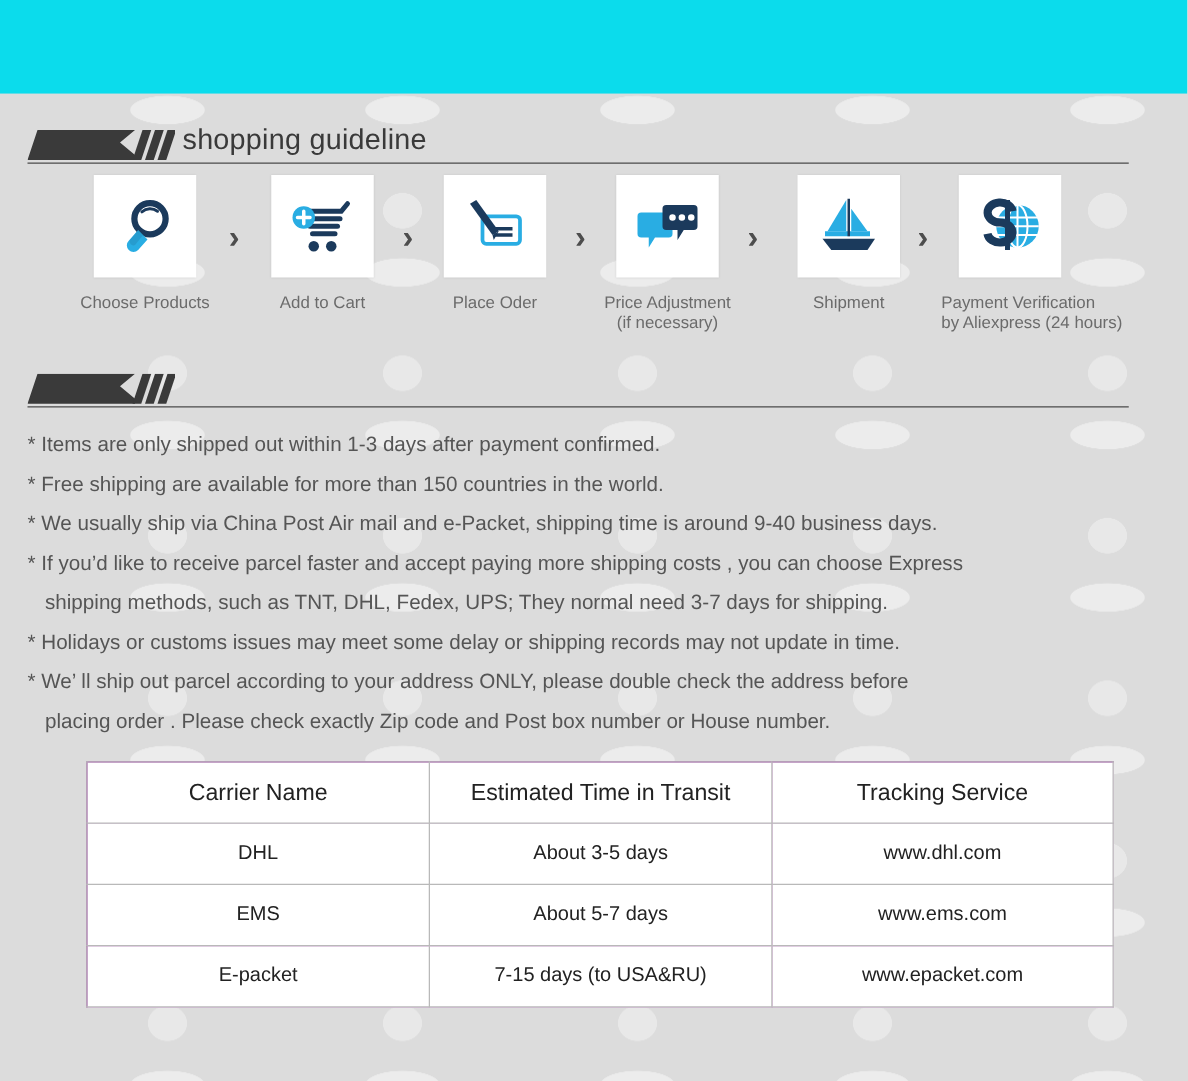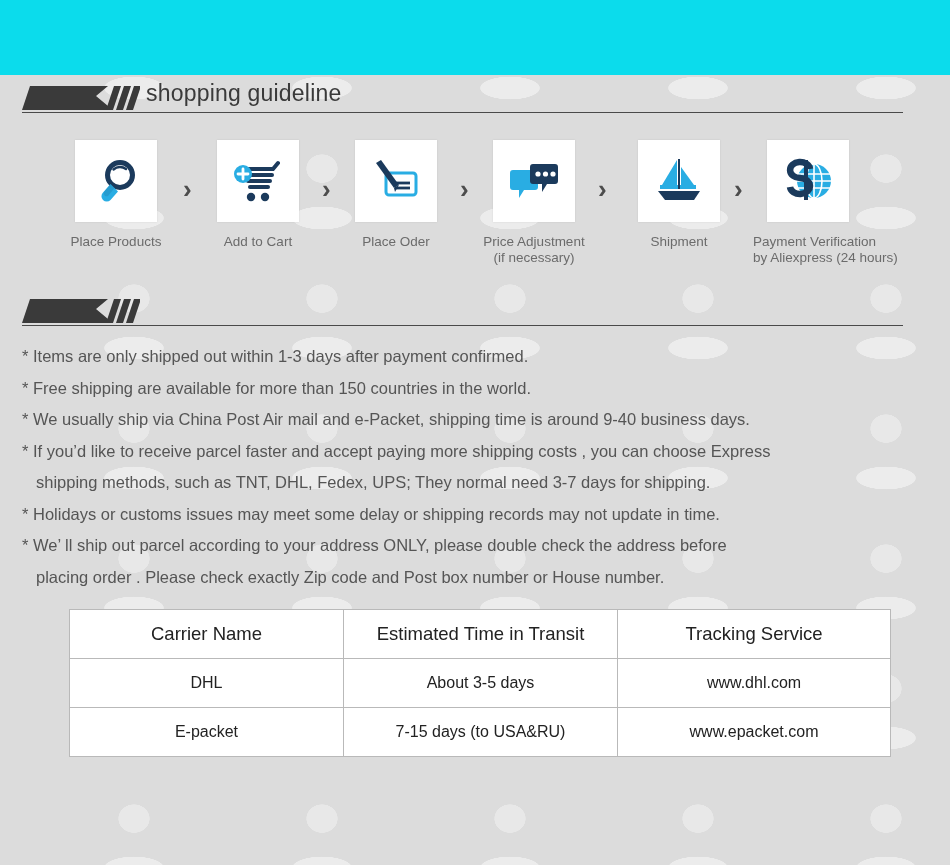--- a/index.html
+++ b/index.html
@@ -110,21 +110,21 @@
 <div id="page">
 
   <div id="watermark"></div>
 
   <div id="top-banner">
     <svg width="950" height="75" viewBox="0 0 950 75">
       <rect id="banner-rect" x="0" y="0" width="950" height="75" fill="#0bdcec"></rect>
     </svg>
   </div>
 
-  <div class="section-head" style="top:82px;">
+  <div class="section-head" style="top:100px;">
     <div class="head-flag">
       <svg width="118" height="28" viewBox="0 0 118 28">
         <polygon points="8,0 86,0 74,10 86,20 86,24 0,24" fill="#3a3a3a"></polygon>
         <polygon points="92,0 99,0 91,24 84,24" fill="#3a3a3a"></polygon>
         <polygon points="102,0 109,0 101,24 94,24" fill="#3a3a3a"></polygon>
         <polygon points="112,0 119,0 111,24 104,24" fill="#3a3a3a"></polygon>
       </svg>
     </div>
     <div class="head-title">shopping guideline</div>
     <div class="head-rule"></div>
@@ -135,21 +135,21 @@
     <div class="step" style="left:61px;">
       <div class="step-box">
         <svg width="52" height="52" viewBox="0 0 52 52">
           <circle cx="30" cy="20" r="12.5" fill="none" stroke="#1b3a5c" stroke-width="5"></circle>
           <path d="M23.5 14.5 A10 10 0 0 1 36 14" fill="none" stroke="#1b3a5c" stroke-width="2.4" stroke-linecap="round"></path>
           <path d="M20.5 29 L13 37.5 a5.3 5.3 0 0 0 7.5 7.5 L28 36.5 Z" fill="#29ade3"></path>
           <path d="M20.5 29 L24.5 33 L18 41 a3 3 0 0 1 -4 -4 Z" fill="#1b3a5c" opacity="0.15"></path>
         </svg>
       </div>
       <div class="step-label">
-        <span>Place Products</span>
+        <span>Choose Products</span>
       </div>
     </div>
     <div class="step-arrow" style="left:183px;">›</div>
 
     <div class="step" style="left:203px;">
       <div class="step-box">
         <svg width="54" height="48" viewBox="0 0 54 48">
           <path d="M14 12 H42 L47 6" fill="none" stroke="#1b3a5c" stroke-width="4" stroke-linecap="round"></path>
           <path d="M15 18 H41" stroke="#1b3a5c" stroke-width="4" stroke-linecap="round"></path>
           <path d="M17 24 H39" stroke="#1b3a5c" stroke-width="4" stroke-linecap="round"></path>
@@ -269,20 +269,25 @@
         <td class="c0">Carrier Name</td>
         <td class="c1">Estimated Time in Transit</td>
         <td class="c2">Tracking Service</td>
       </tr>
       <tr>
         <td class="c0">DHL</td>
         <td class="c1">About 3-5 days</td>
         <td class="c2">www.dhl.com</td>
       </tr>
       <tr>
+        <td class="c0">EMS</td>
+        <td class="c1">About 5-7 days</td>
+        <td class="c2">www.ems.com</td>
+      </tr>
+      <tr>
         <td class="c0">E-packet</td>
         <td class="c1">7-15 days (to USA&amp;RU)</td>
         <td class="c2">www.epacket.com</td>
       </tr>
     </tbody>
   </table>
 
 </div>
 
 </body></html>

